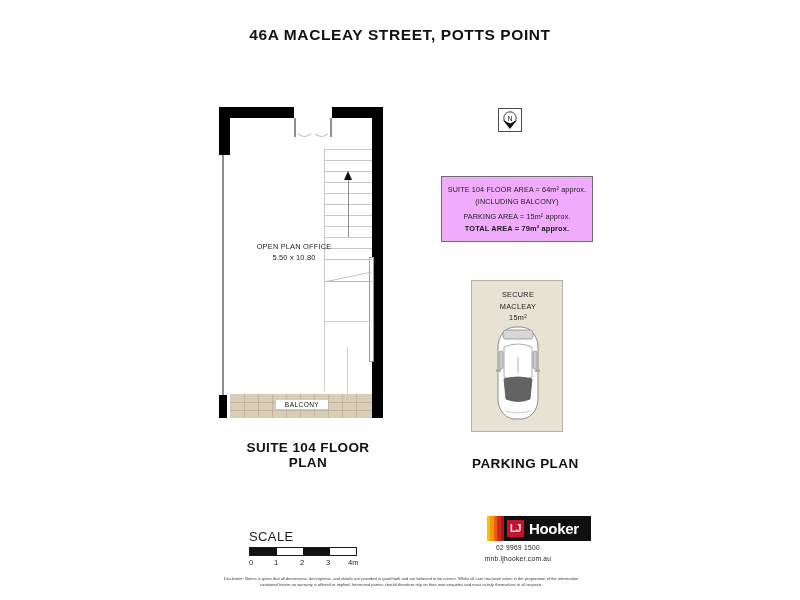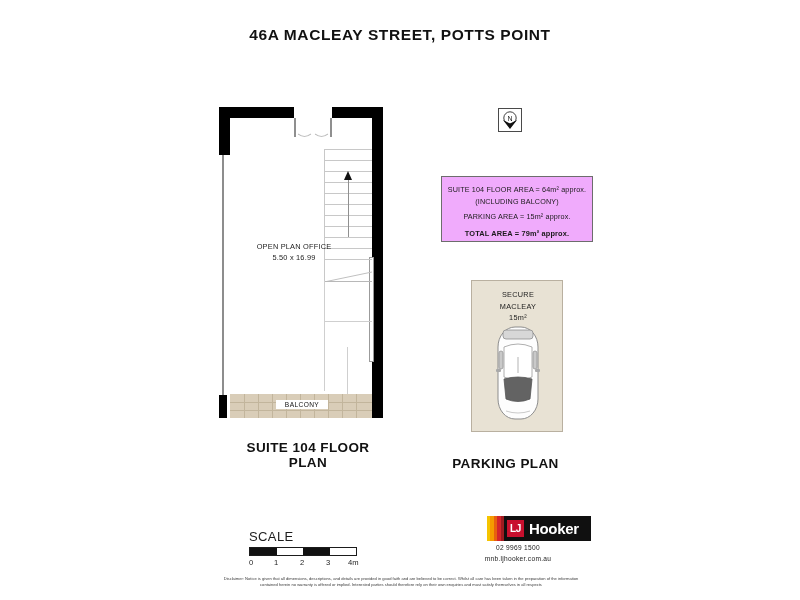--- a/index.html
+++ b/index.html
@@ -40,21 +40,21 @@
     border: 1px solid #6d6d6d;
     background: #f0abfc;
     padding-top: 7px;
     text-align: center;
   }
   .area-line {
     font-size: 7.2px; color: #1a1a1a; line-height: 11.5px;
     letter-spacing: 0.15px;
   }
   .area-line.gap { margin-top: 4px; }
-  .area-line.total { font-weight: bold; margin-top: 5px; font-size: 7.4px; }
+  .area-line.total { font-weight: bold; font-size: 7.4px; }
 
   
   #floorplan {
     position: absolute; left: 219px; top: 107px;
     width: 164px; height: 325px;
   }
   .wall { position: absolute; background: #000000; }
   .thinwall { position: absolute; background: #8d8d8d; }
   .whitefill { position: absolute; background: #ffffff; }
 
@@ -127,21 +127,21 @@
     line-height: 11.5px; letter-spacing: 0.3px;
   }
   #car { position: absolute; left: 24px; top: 44px; width: 44px; height: 96px; }
 
   
   .plan-caption {
     position: absolute; font-size: 13.5px; font-weight: bold;
     color: #111111; letter-spacing: 0.4px;
   }
   #caption-floor { left: 228px; top: 440px; width: 160px; text-align: center; }
-  #caption-park  { left: 448px; top: 456px; width: 115px; text-align: center; }
+  #caption-park  { left: 472px; top: 456px; width: 115px; }
 
   
   #scale { position: absolute; left: 249px; top: 529px; width: 120px; }
   #scale-title { font-size: 13px; color: #1c1c1c; letter-spacing: 0.4px; margin-bottom: 3px; }
   #scale-bar {
     position: relative; width: 108px; height: 9px;
     border: 1px solid #1b1b1b; background: #ffffff;
     display: flex;
   }
   .seg { height: 100%; width: 25%; }
@@ -258,21 +258,21 @@
       </div>
       <div class="tread" style="top:132px; background:#b8b8b8;"></div>
     </div>
 
     <div class="thinwall" style="left:105px; top:174px; width:1px; height:110px; background:#cfcfcf;"></div>
     <div class="thinwall" style="left:105px; top:214px; width:48px; height:1px; background:#cfcfcf;"></div>
     <div class="thinwall" style="left:128px; top:240px; width:1px; height:48px; background:#cfcfcf;"></div>
 
     <div id="office-label">
       <div>OPEN PLAN OFFICE</div>
-      <div>5.50 x 16.99</div>
+      <div>5.50 x 10.80</div>
     </div>
 
     <div id="balcony">
       <div class="tile-v" style="left:14px;"></div>
       <div class="tile-v" style="left:28px;"></div>
       <div class="tile-v" style="left:42px;"></div>
       <div class="tile-v" style="left:56px;"></div>
       <div class="tile-v" style="left:70px;"></div>
       <div class="tile-v" style="left:84px;"></div>
       <div class="tile-v" style="left:98px;"></div>

